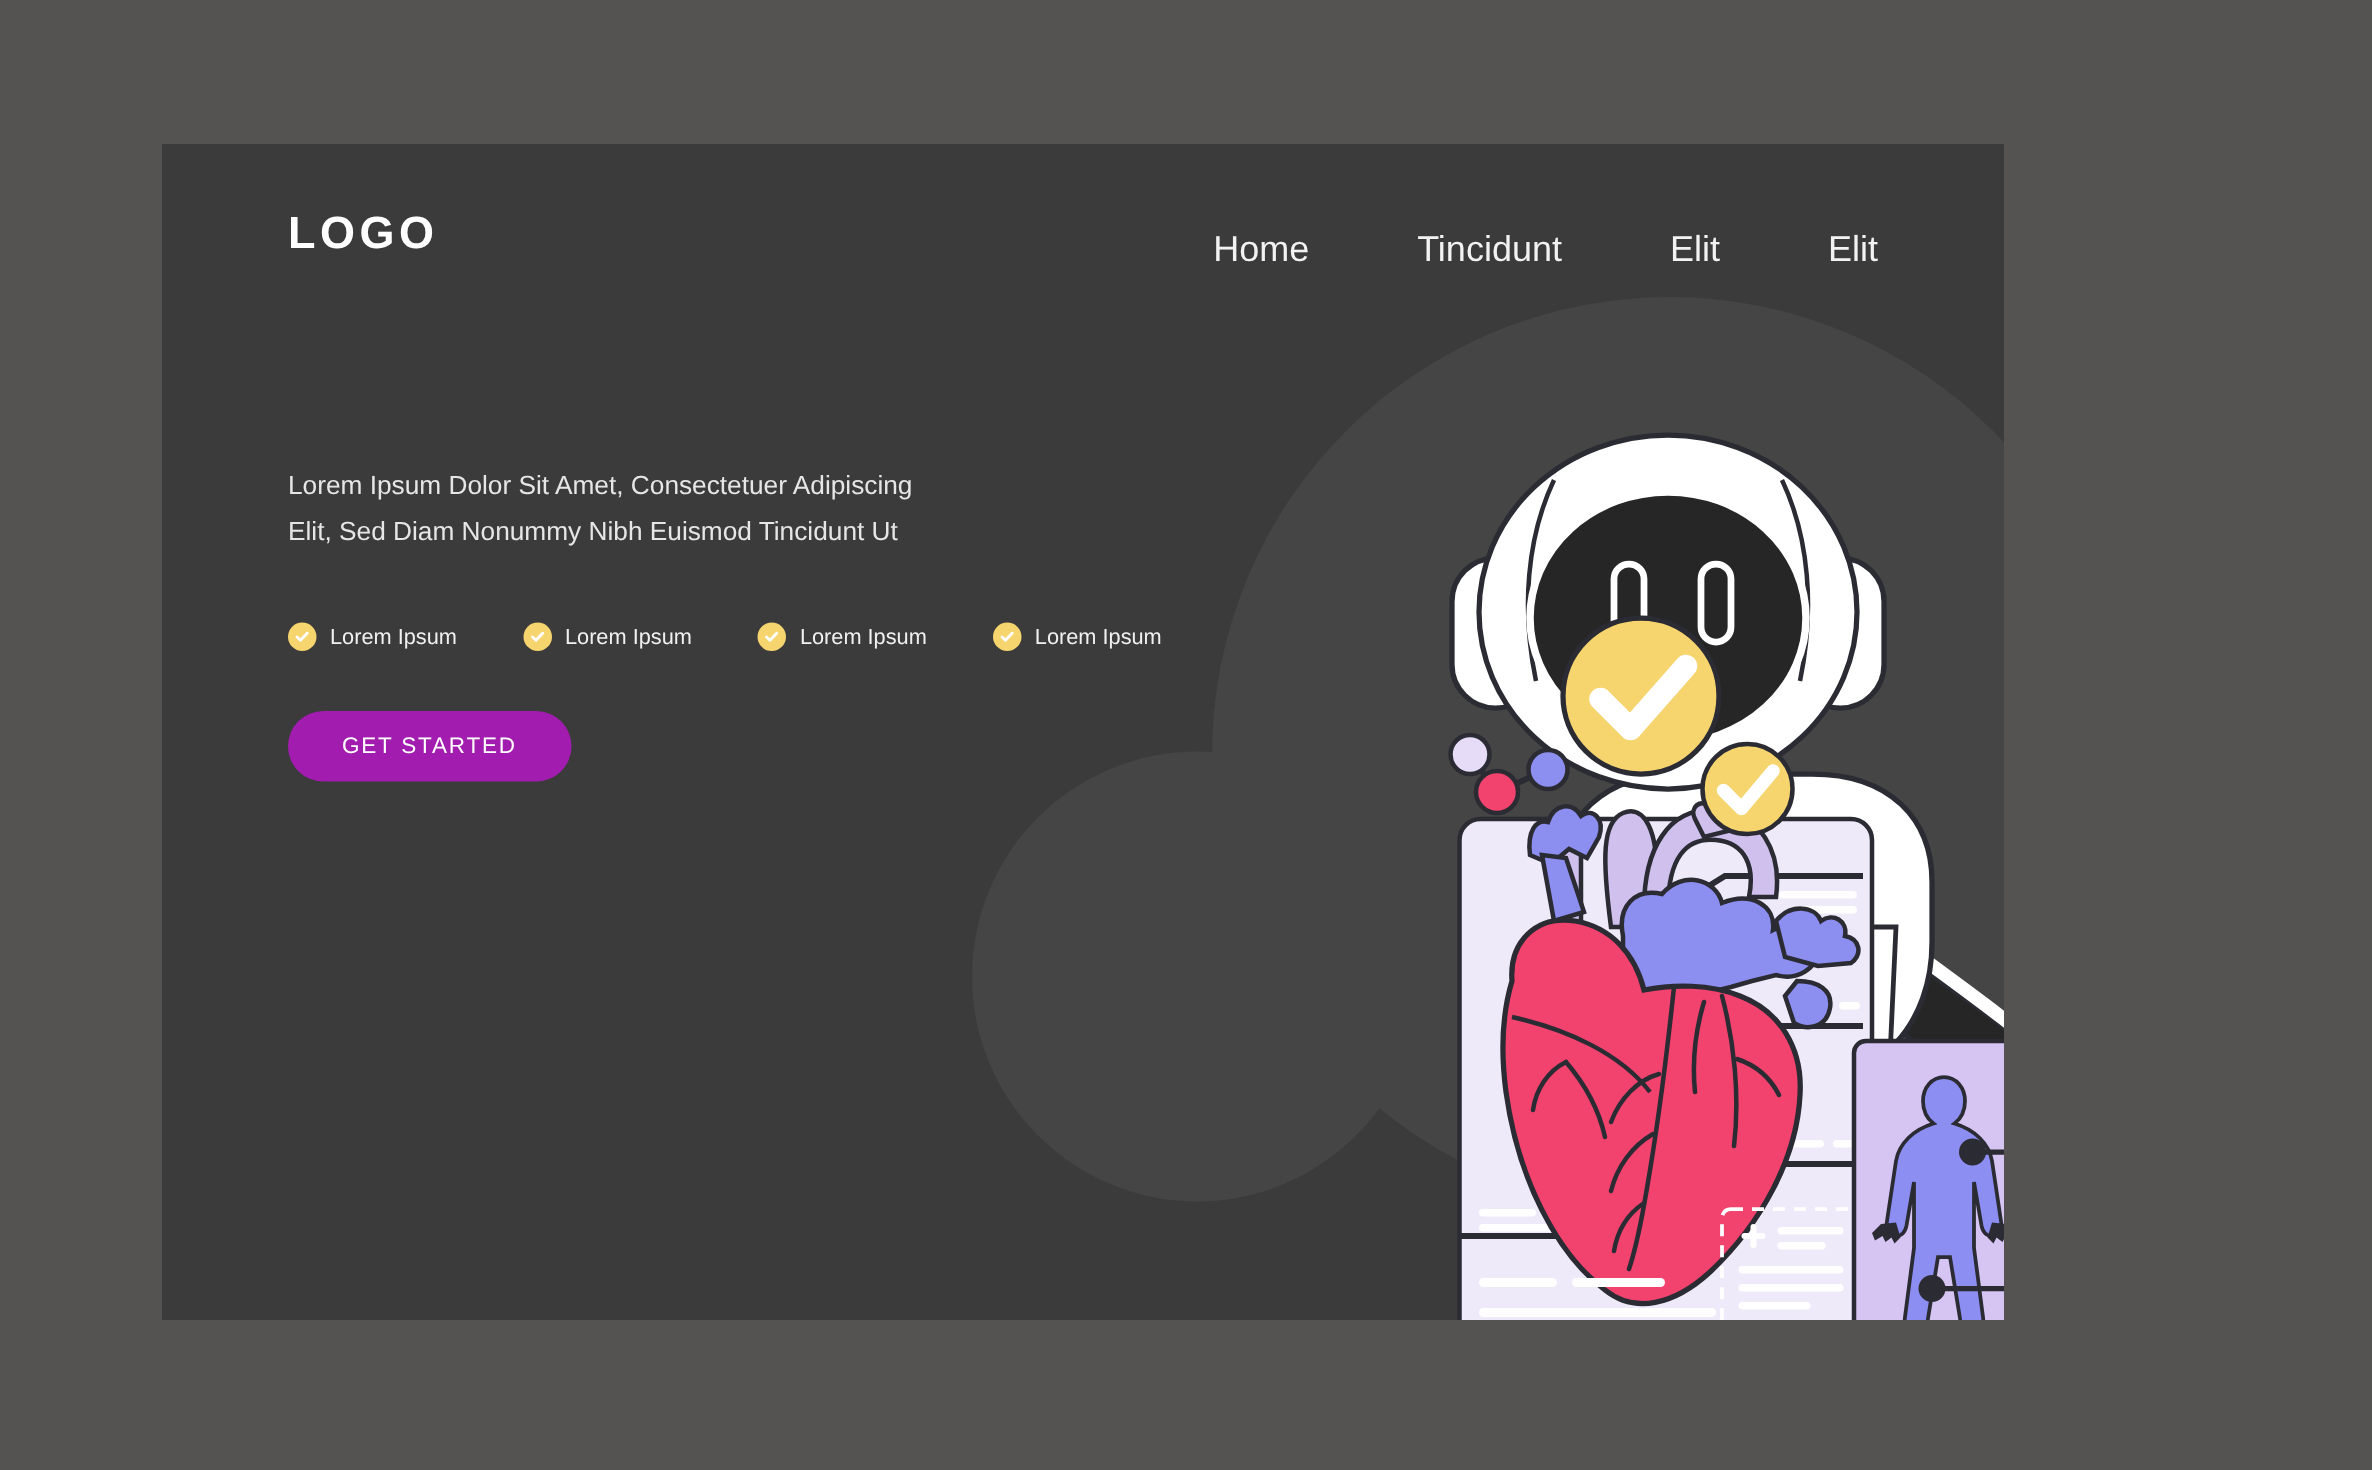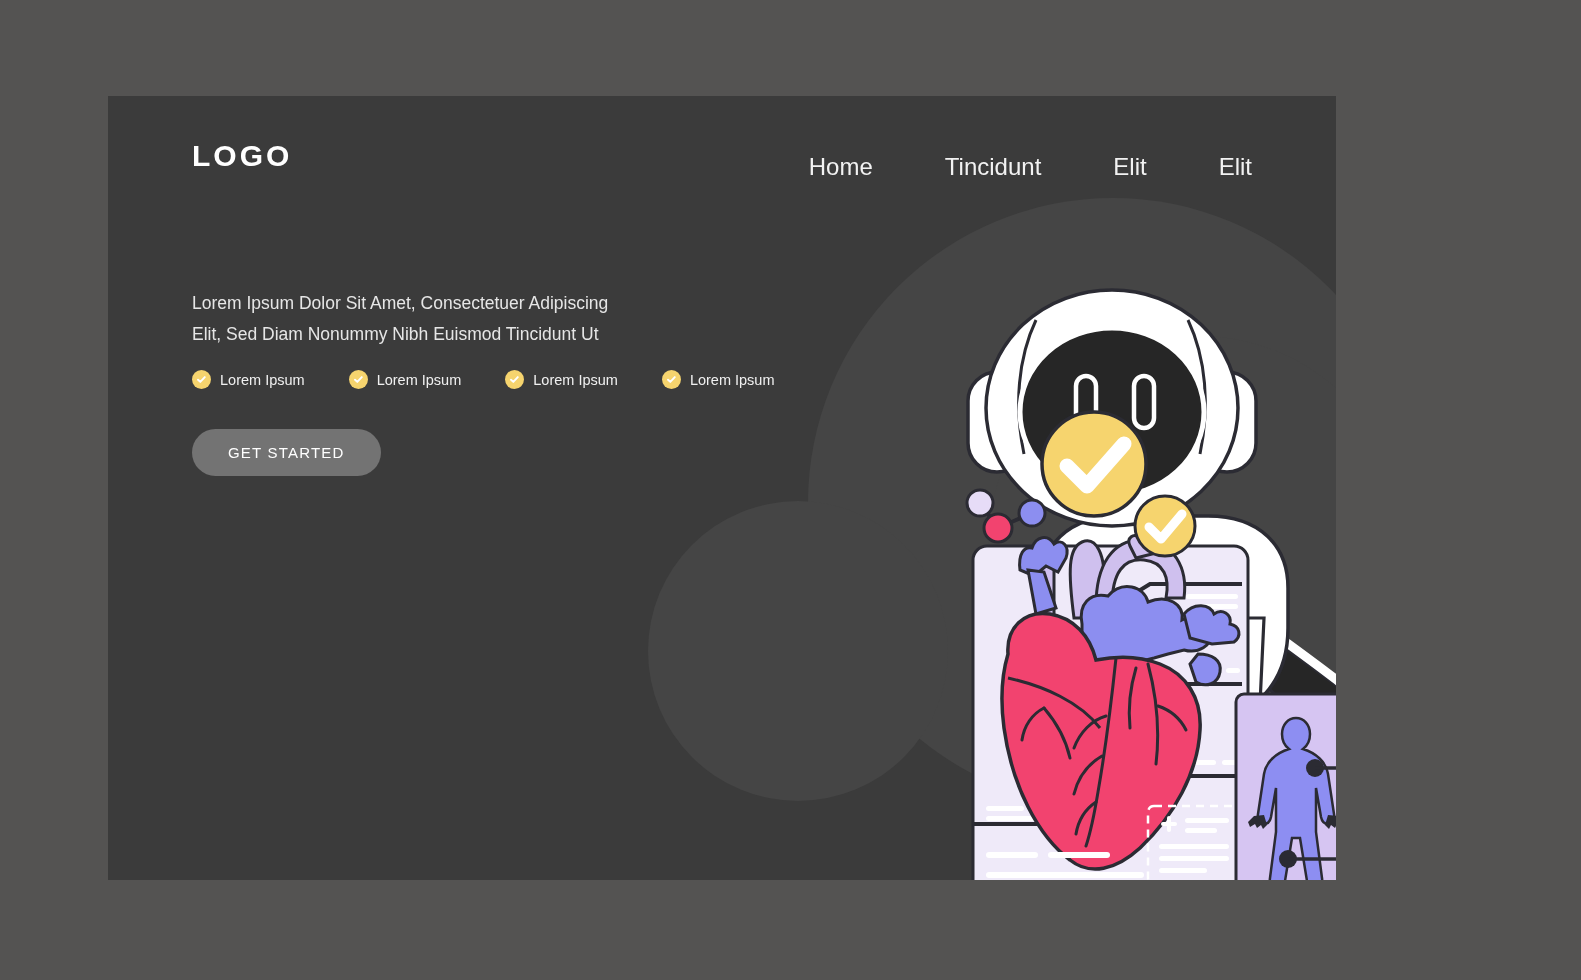--- a/index.html
+++ b/index.html
@@ -44,36 +44,36 @@
   }
   .nav-item:first-child { margin-left:0; }
 
   
   #hero { position:absolute; left:84px; top:166px; width:560px; z-index:20; }
   #headline {
     color:#ffffff; font-size:44px; font-weight:300;
     line-height:1.17; letter-spacing:.2px;
   }
   #subtext {
-    margin-top:26px; color:#e6e6e6; font-size:17.5px;
+    margin-top:46px; color:#e6e6e6; font-size:17.5px;
     font-weight:400; line-height:1.78; max-width:420px;
   }
   #features {
-    margin-top:20px; display:flex; align-items:center; gap:44px;
+    margin-top:45px; display:flex; align-items:center; gap:44px;
   }
   .feature { display:flex; align-items:center; gap:9px; }
   .feat-badge {
     width:19px; height:19px; border-radius:50%;
     background:#f6d46e; flex:none;
     display:flex; align-items:center; justify-content:center;
   }
   .feat-label { color:#f0f0f0; font-size:14.5px; white-space:nowrap; }
   #cta {
     margin-top:40px; display:inline-flex; align-items:center; justify-content:center;
-    background:#737373; color:#ffffff;
+    background:#a21caf; color:#ffffff;
     font-size:15px; letter-spacing:1.2px;
     padding:15px 36px; border-radius:999px; border:none;
     cursor:pointer;
   }
 
   
   #illo { position:absolute; left:760px; top:120px; width:604px; height:660px; z-index:15; }
   #illo svg { display:block; width:100%; height:100%; overflow:visible; }
 </style>
 </head>

